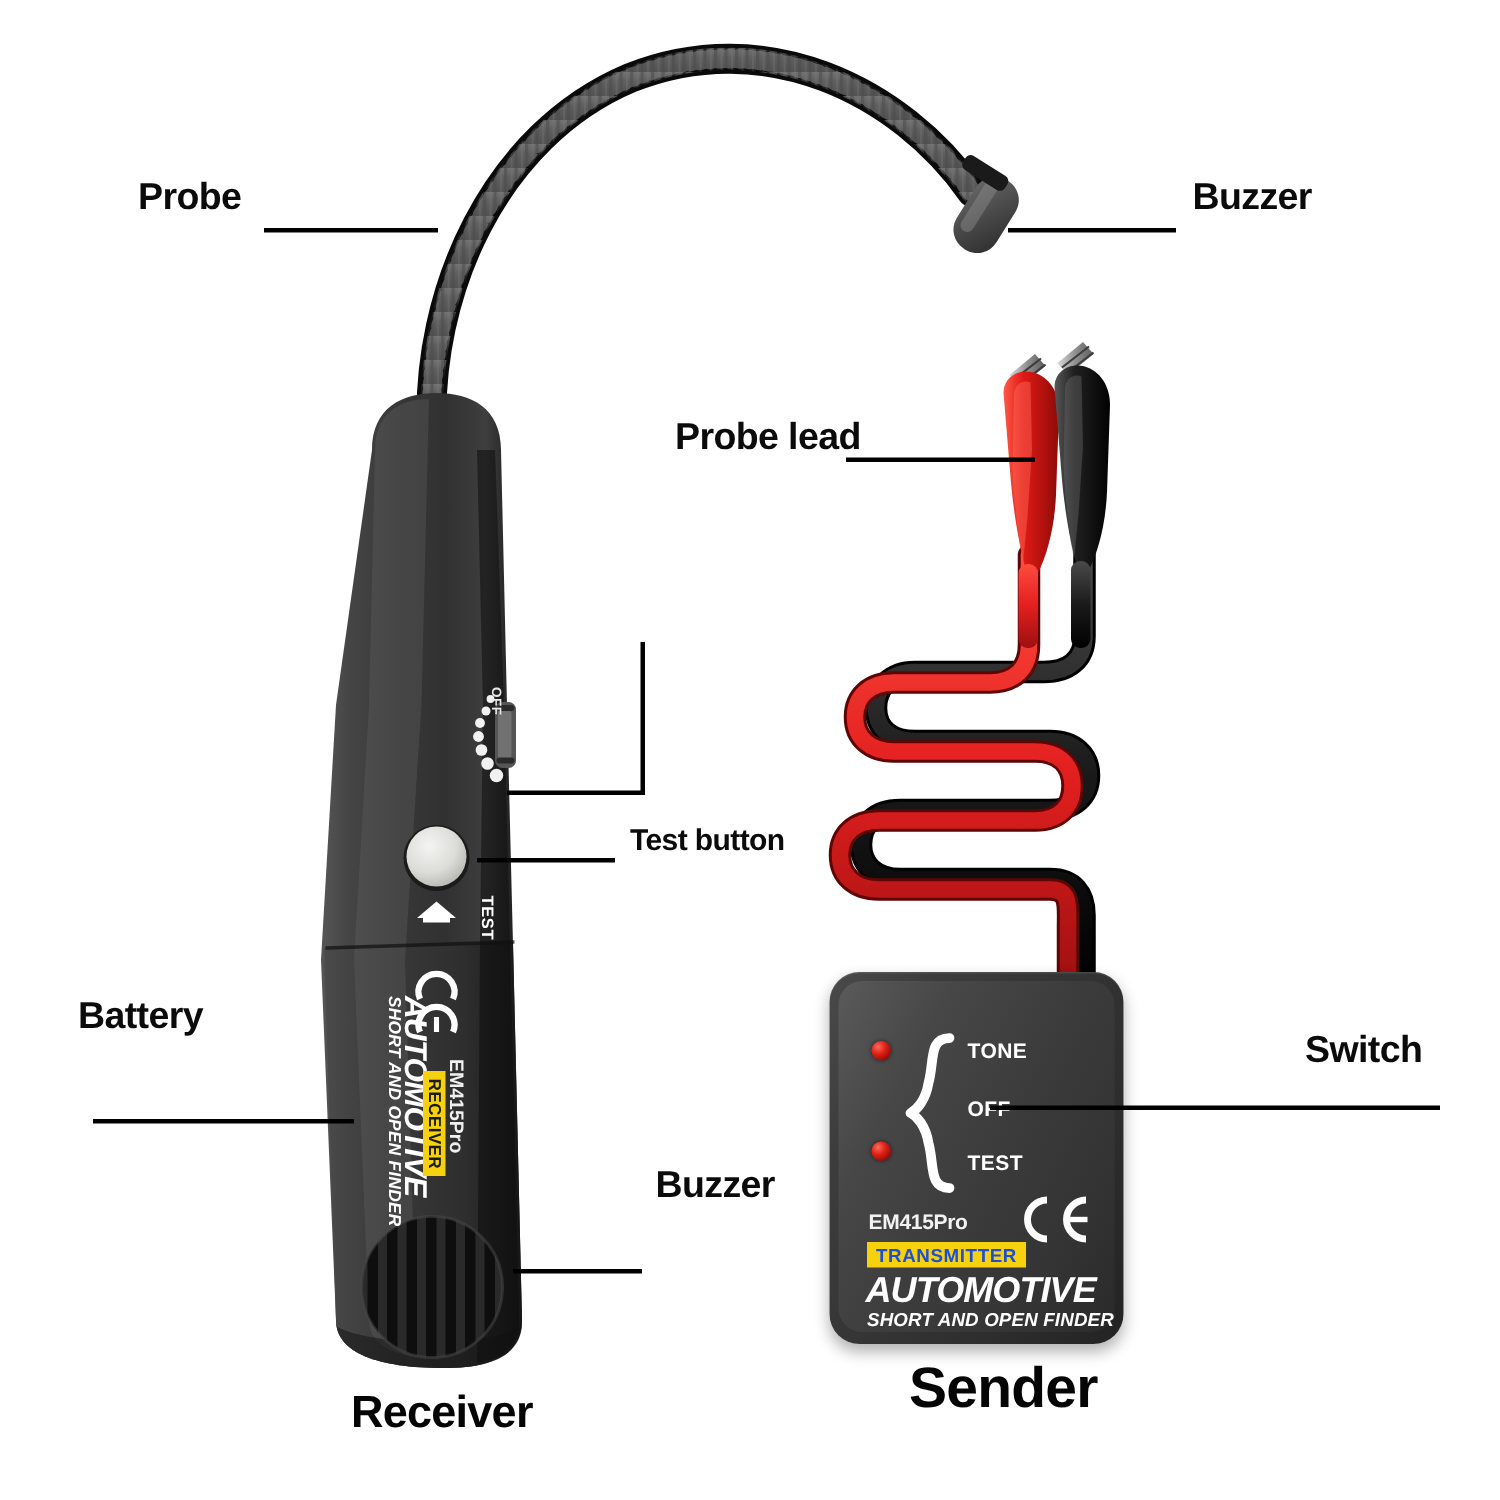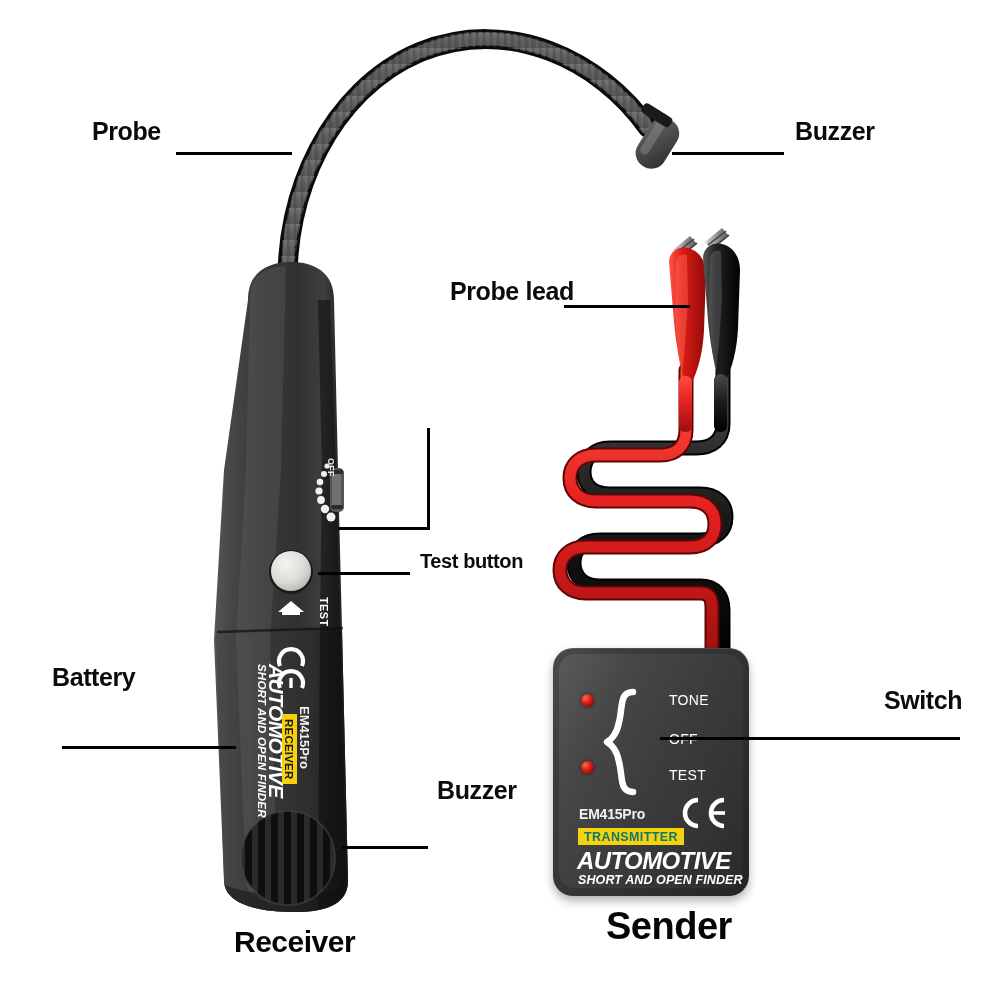--- a/index.html
+++ b/index.html
@@ -66,40 +66,39 @@
   .led {
     position: absolute;
     width: 13px; height: 13px;
     border-radius: 50%;
     background: radial-gradient(circle at 34% 30%, #ff6a5e 0%, #e02216 38%, #960d08 75%, #5e0503 100%);
     box-shadow: 0 0 3px rgba(0,0,0,0.6);
   }
   .sw-label {
     position: absolute;
     color: #ffffff;
-    font-weight: normal;
+    font-weight: bold;
     font-family: "Liberation Sans", sans-serif;
     font-size: 14px;
     letter-spacing: 0.3px;
     white-space: nowrap;
-    margin-left: 24px;
   }
   .brand-model {
     position: absolute;
     color: #f2f2f2;
     font-weight: bold;
     font-size: 14px;
     font-family: "Liberation Sans", sans-serif;
     letter-spacing: -0.2px;
     white-space: nowrap;
   }
   .badge-yellow {
     position: absolute;
     background: #f6d20e;
-    color: #0f766e;
+    color: #1d4ed8;
     font-weight: bold;
     font-family: "Liberation Sans", sans-serif;
     white-space: nowrap;
     text-align: left;
   }
   .brand-auto {
     position: absolute;
     color: #ffffff;
     font-weight: bold;
     font-style: italic;
@@ -441,20 +440,20 @@
 
   <div class="callout" style="left:795px; top:131px; font-size:25px; transform:translateY(-50%);">Buzzer</div>
 
   <div class="callout" style="left:450px; top:291px; font-size:25px; transform:translateY(-50%);">Probe lead</div>
 
 
   <div class="callout" style="left:420px; top:561px; font-size:20px; transform:translateY(-50%);">Test button</div>
 
   <div class="callout multiline" style="left:52px; top:663px; font-size:25px; width:230px;"><span>Battery</span><br></div>
 
-  <div class="callout" style="left:870px; top:700px; font-size:25px; transform:translateY(-50%);margin-left:14px;">Switch</div>
+  <div class="callout" style="left:870px; top:700px; font-size:25px; transform:translateY(-50%);">Switch</div>
 
   <div class="callout" style="left:437px; top:790px; font-size:25px; transform:translateY(-50%);">Buzzer</div>
 
   <div class="caption" style="left:234px; top:925px; font-size:30px;">Receiver</div>
   <div class="caption" style="left:606px; top:905px; font-size:38px;">Sender</div>
 
 </div>
 
 </body></html>

